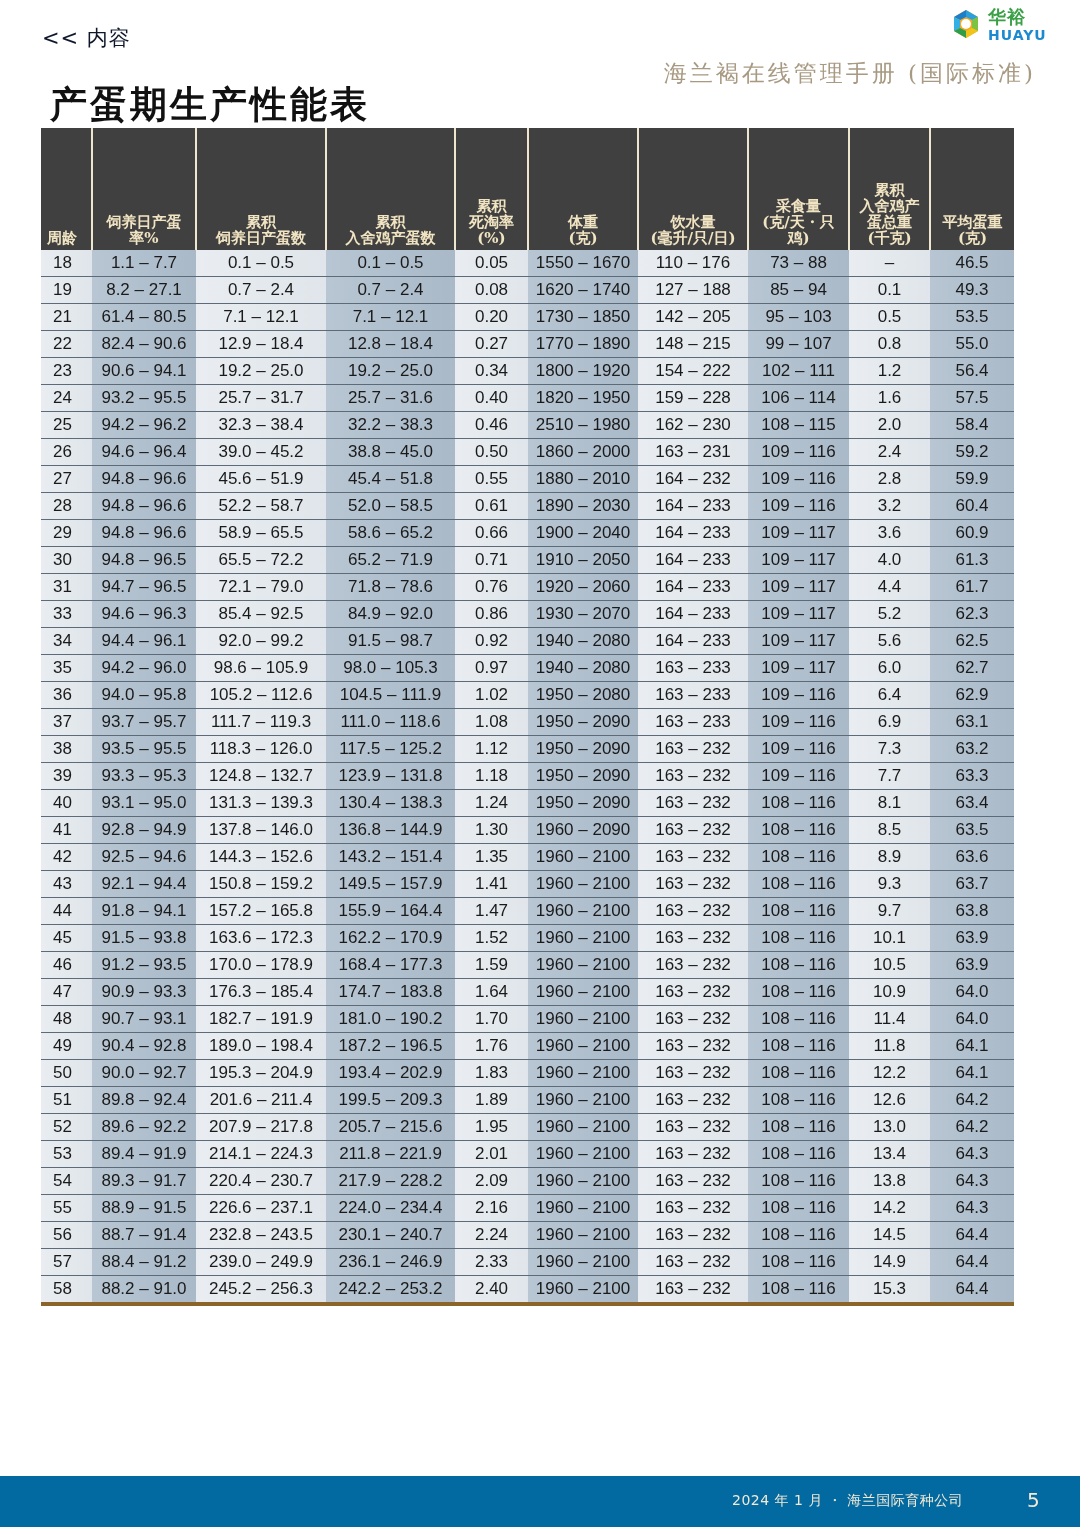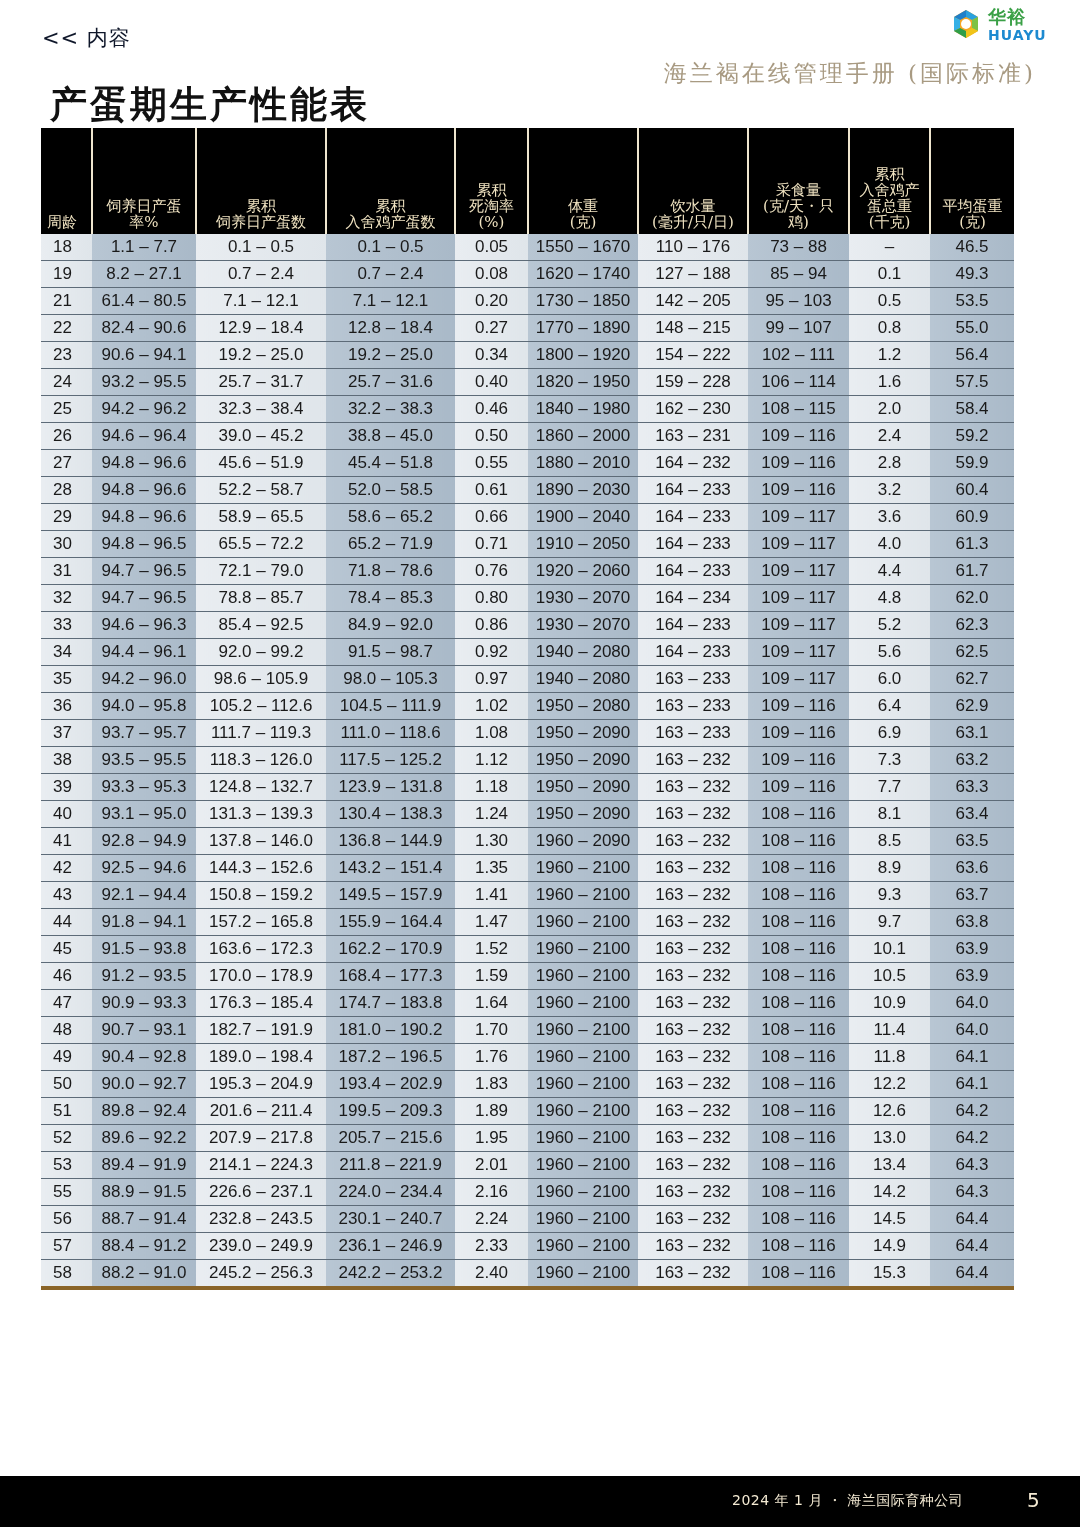--- a/index.html
+++ b/index.html
@@ -8,32 +8,32 @@
   .back-link { position:absolute; left:42px; top:24px; font-size:21px; color:#0f172a; text-decoration:none; letter-spacing:1px; }
   .page-title { position:absolute; left:42px; top:72px; font-size:37px; font-weight:bold; color:#111; letter-spacing:3px; margin:8px; }
   .manual-title { position:absolute; right:44px; top:58px; font-size:23px; color:#a89a82; letter-spacing:3px; font-family:"DejaVu Serif", serif; }
   .logo { position:absolute; left:950px; top:8px; width:90px; height:36px; display:flex; align-items:flex-start; }
   .logo-mark { width:32px; height:32px; position:relative; }
   .logo-text { margin-left:6px; display:flex; flex-direction:column; line-height:1; }
   .logo-cn { font-size:18px; font-weight:bold; color:#3aa046; letter-spacing:1px; }
   .logo-en { font-size:14px; font-weight:bold; color:#1d8ad0; letter-spacing:1px; margin-top:2px; }
 
   table.perf { position:absolute; left:41px; top:128px; width:973px; border-collapse:collapse; table-layout:fixed; }
-  table.perf th { background:#000000; color:#f1e4c2; font-weight:normal; font-size:15px; line-height:16px;
-                  vertical-align:bottom; padding:0 2px 4px; height:102px; border-left:2px solid #efe6cf;
+  table.perf th { background:#404040; color:#f1e4c2; font-weight:bold; font-size:15px; line-height:16px;
+                  vertical-align:bottom; padding:16px 2px 4px; height:102px; border-left:2px solid #efe6cf;
                   font-family:"DejaVu Serif", serif; }
   table.perf th:first-child { border-left:none; text-align:left; padding-left:6px; }
   table.perf td { height:26px; font-size:17px; color:#1a1a1a; text-align:center; padding:0;
                   border-bottom:1px solid #5d6b78; font-family:"Liberation Sans", sans-serif; white-space:nowrap; }
   table.perf tr:last-child td { border-bottom:4px solid #8a6428; }
   td.c-light { background:linear-gradient(90deg,#e9edf1,#dfe5ea); }
   td.c-dark  { background:linear-gradient(90deg,#b8c6d3,#a9b9c8); }
   table.perf td:first-child { text-align:left; padding-left:12px; }
 
-  .footer { position:absolute; left:0; top:1476px; width:1080px; height:51px; background:#000000; }
+  .footer { position:absolute; left:0; top:1476px; width:1080px; height:51px; background:#0369a1; }
   .footer-text { position:absolute; left:732px; top:16px; font-size:14px; color:#f4ead3; letter-spacing:0.5px; }
   .page-num { position:absolute; left:1027px; top:12px; font-size:20px; color:#f4ead3; }
 </style>
 </head>
 <body>
 
 <a class="back-link">&lt;&lt; 内容</a>
 
 <div class="logo">
   <span class="logo-mark">
@@ -168,21 +168,21 @@
         <td class="c-dark">106 – 114</td>
         <td class="c-light">1.6</td>
         <td class="c-dark">57.5</td>
       </tr>
       <tr>
         <td class="c-light">25</td>
         <td class="c-dark">94.2 – 96.2</td>
         <td class="c-light">32.3 – 38.4</td>
         <td class="c-dark">32.2  – 38.3</td>
         <td class="c-light">0.46</td>
-        <td class="c-dark">1840 – 1980</td>
+        <td class="c-dark">2510 – 1980</td>
         <td class="c-light">162 – 230</td>
         <td class="c-dark">108 – 115</td>
         <td class="c-light">2.0</td>
         <td class="c-dark">58.4</td>
       </tr>
       <tr>
         <td class="c-light">26</td>
         <td class="c-dark">94.6 – 96.4</td>
         <td class="c-light">39.0 – 45.2</td>
         <td class="c-dark">38.8  – 45.0</td>
@@ -247,32 +247,20 @@
         <td class="c-light">72.1 – 79.0</td>
         <td class="c-dark">71.8  – 78.6</td>
         <td class="c-light">0.76</td>
         <td class="c-dark">1920 – 2060</td>
         <td class="c-light">164 – 233</td>
         <td class="c-dark">109 – 117</td>
         <td class="c-light">4.4</td>
         <td class="c-dark">61.7</td>
       </tr>
       <tr>
-        <td class="c-light">32</td>
-        <td class="c-dark">94.7 – 96.5</td>
-        <td class="c-light">78.8 – 85.7</td>
-        <td class="c-dark">78.4  – 85.3</td>
-        <td class="c-light">0.80</td>
-        <td class="c-dark">1930 – 2070</td>
-        <td class="c-light">164 – 234</td>
-        <td class="c-dark">109 – 117</td>
-        <td class="c-light">4.8</td>
-        <td class="c-dark">62.0</td>
-      </tr>
-      <tr>
         <td class="c-light">33</td>
         <td class="c-dark">94.6 – 96.3</td>
         <td class="c-light">85.4 – 92.5</td>
         <td class="c-dark">84.9  – 92.0</td>
         <td class="c-light">0.86</td>
         <td class="c-dark">1930 – 2070</td>
         <td class="c-light">164 – 233</td>
         <td class="c-dark">109 – 117</td>
         <td class="c-light">5.2</td>
         <td class="c-dark">62.3</td>
@@ -511,20 +499,32 @@
         <td class="c-light">214.1 – 224.3</td>
         <td class="c-dark">211.8  – 221.9</td>
         <td class="c-light">2.01</td>
         <td class="c-dark">1960 – 2100</td>
         <td class="c-light">163 – 232</td>
         <td class="c-dark">108 – 116</td>
         <td class="c-light">13.4</td>
         <td class="c-dark">64.3</td>
       </tr>
       <tr>
+        <td class="c-light">54</td>
+        <td class="c-dark">89.3 – 91.7</td>
+        <td class="c-light">220.4 – 230.7</td>
+        <td class="c-dark">217.9  – 228.2</td>
+        <td class="c-light">2.09</td>
+        <td class="c-dark">1960 – 2100</td>
+        <td class="c-light">163 – 232</td>
+        <td class="c-dark">108 – 116</td>
+        <td class="c-light">13.8</td>
+        <td class="c-dark">64.3</td>
+      </tr>
+      <tr>
         <td class="c-light">55</td>
         <td class="c-dark">88.9 – 91.5</td>
         <td class="c-light">226.6 – 237.1</td>
         <td class="c-dark">224.0  – 234.4</td>
         <td class="c-light">2.16</td>
         <td class="c-dark">1960 – 2100</td>
         <td class="c-light">163 – 232</td>
         <td class="c-dark">108 – 116</td>
         <td class="c-light">14.2</td>
         <td class="c-dark">64.3</td>

